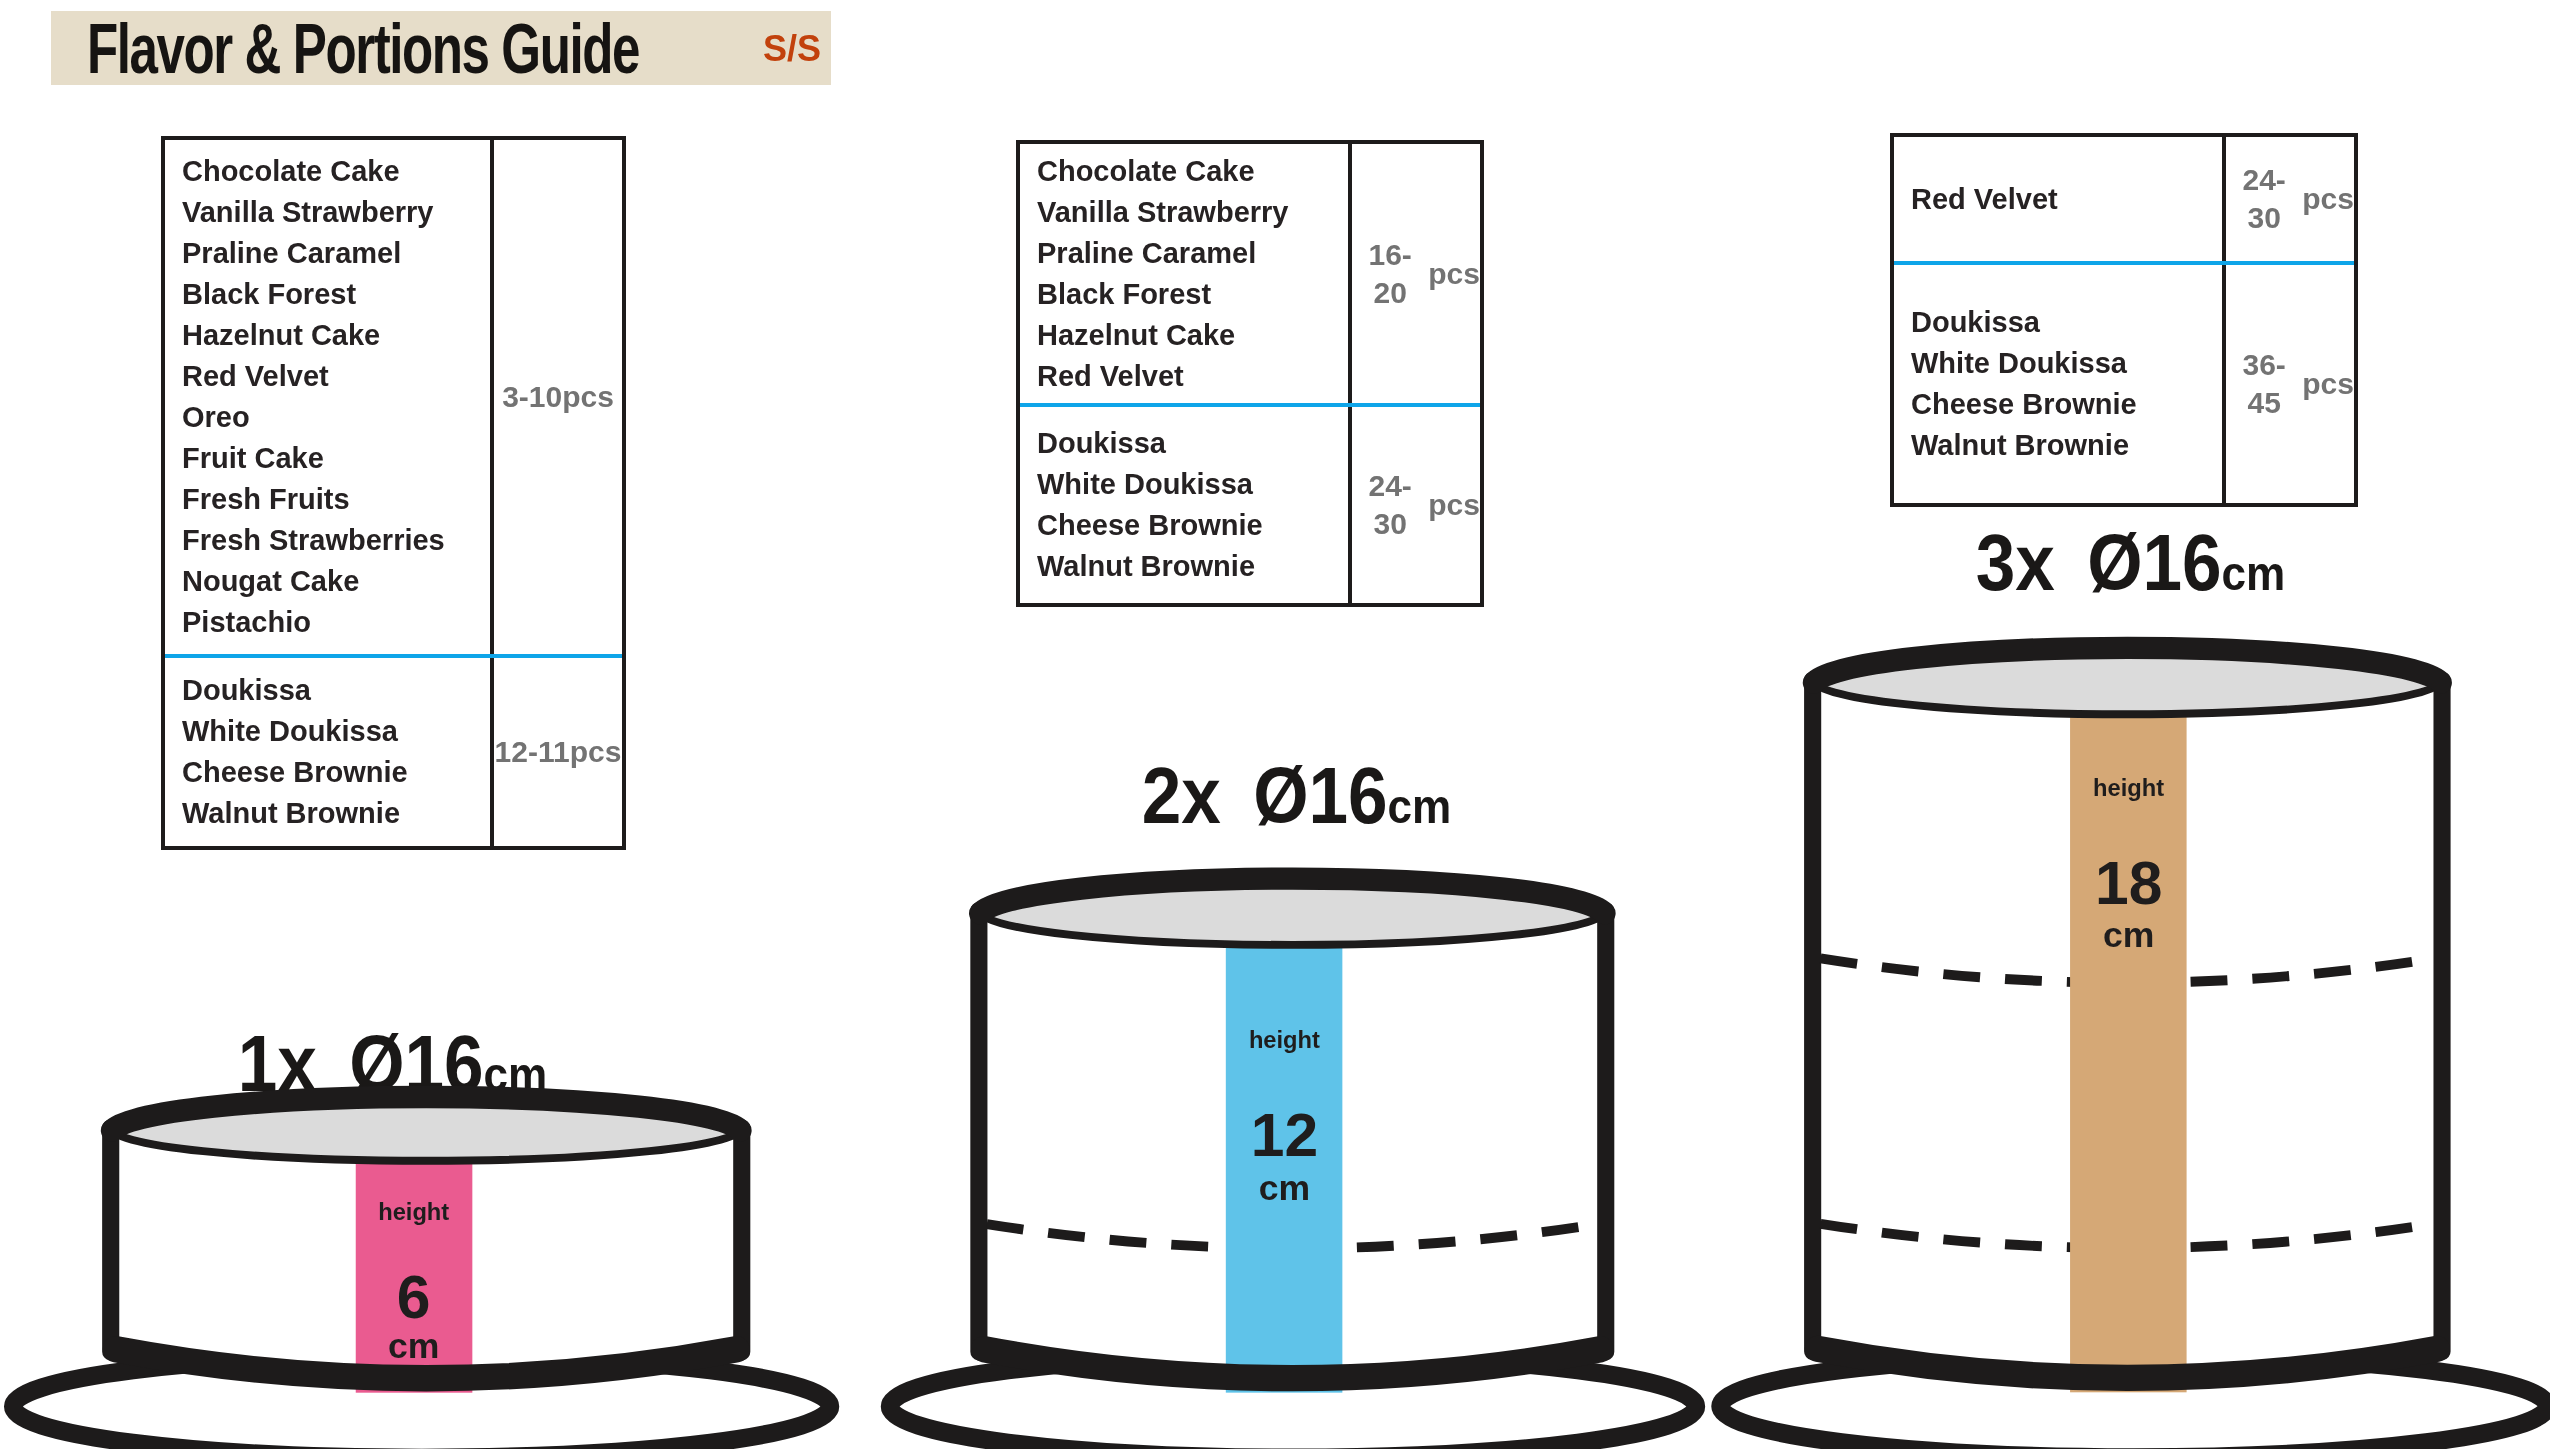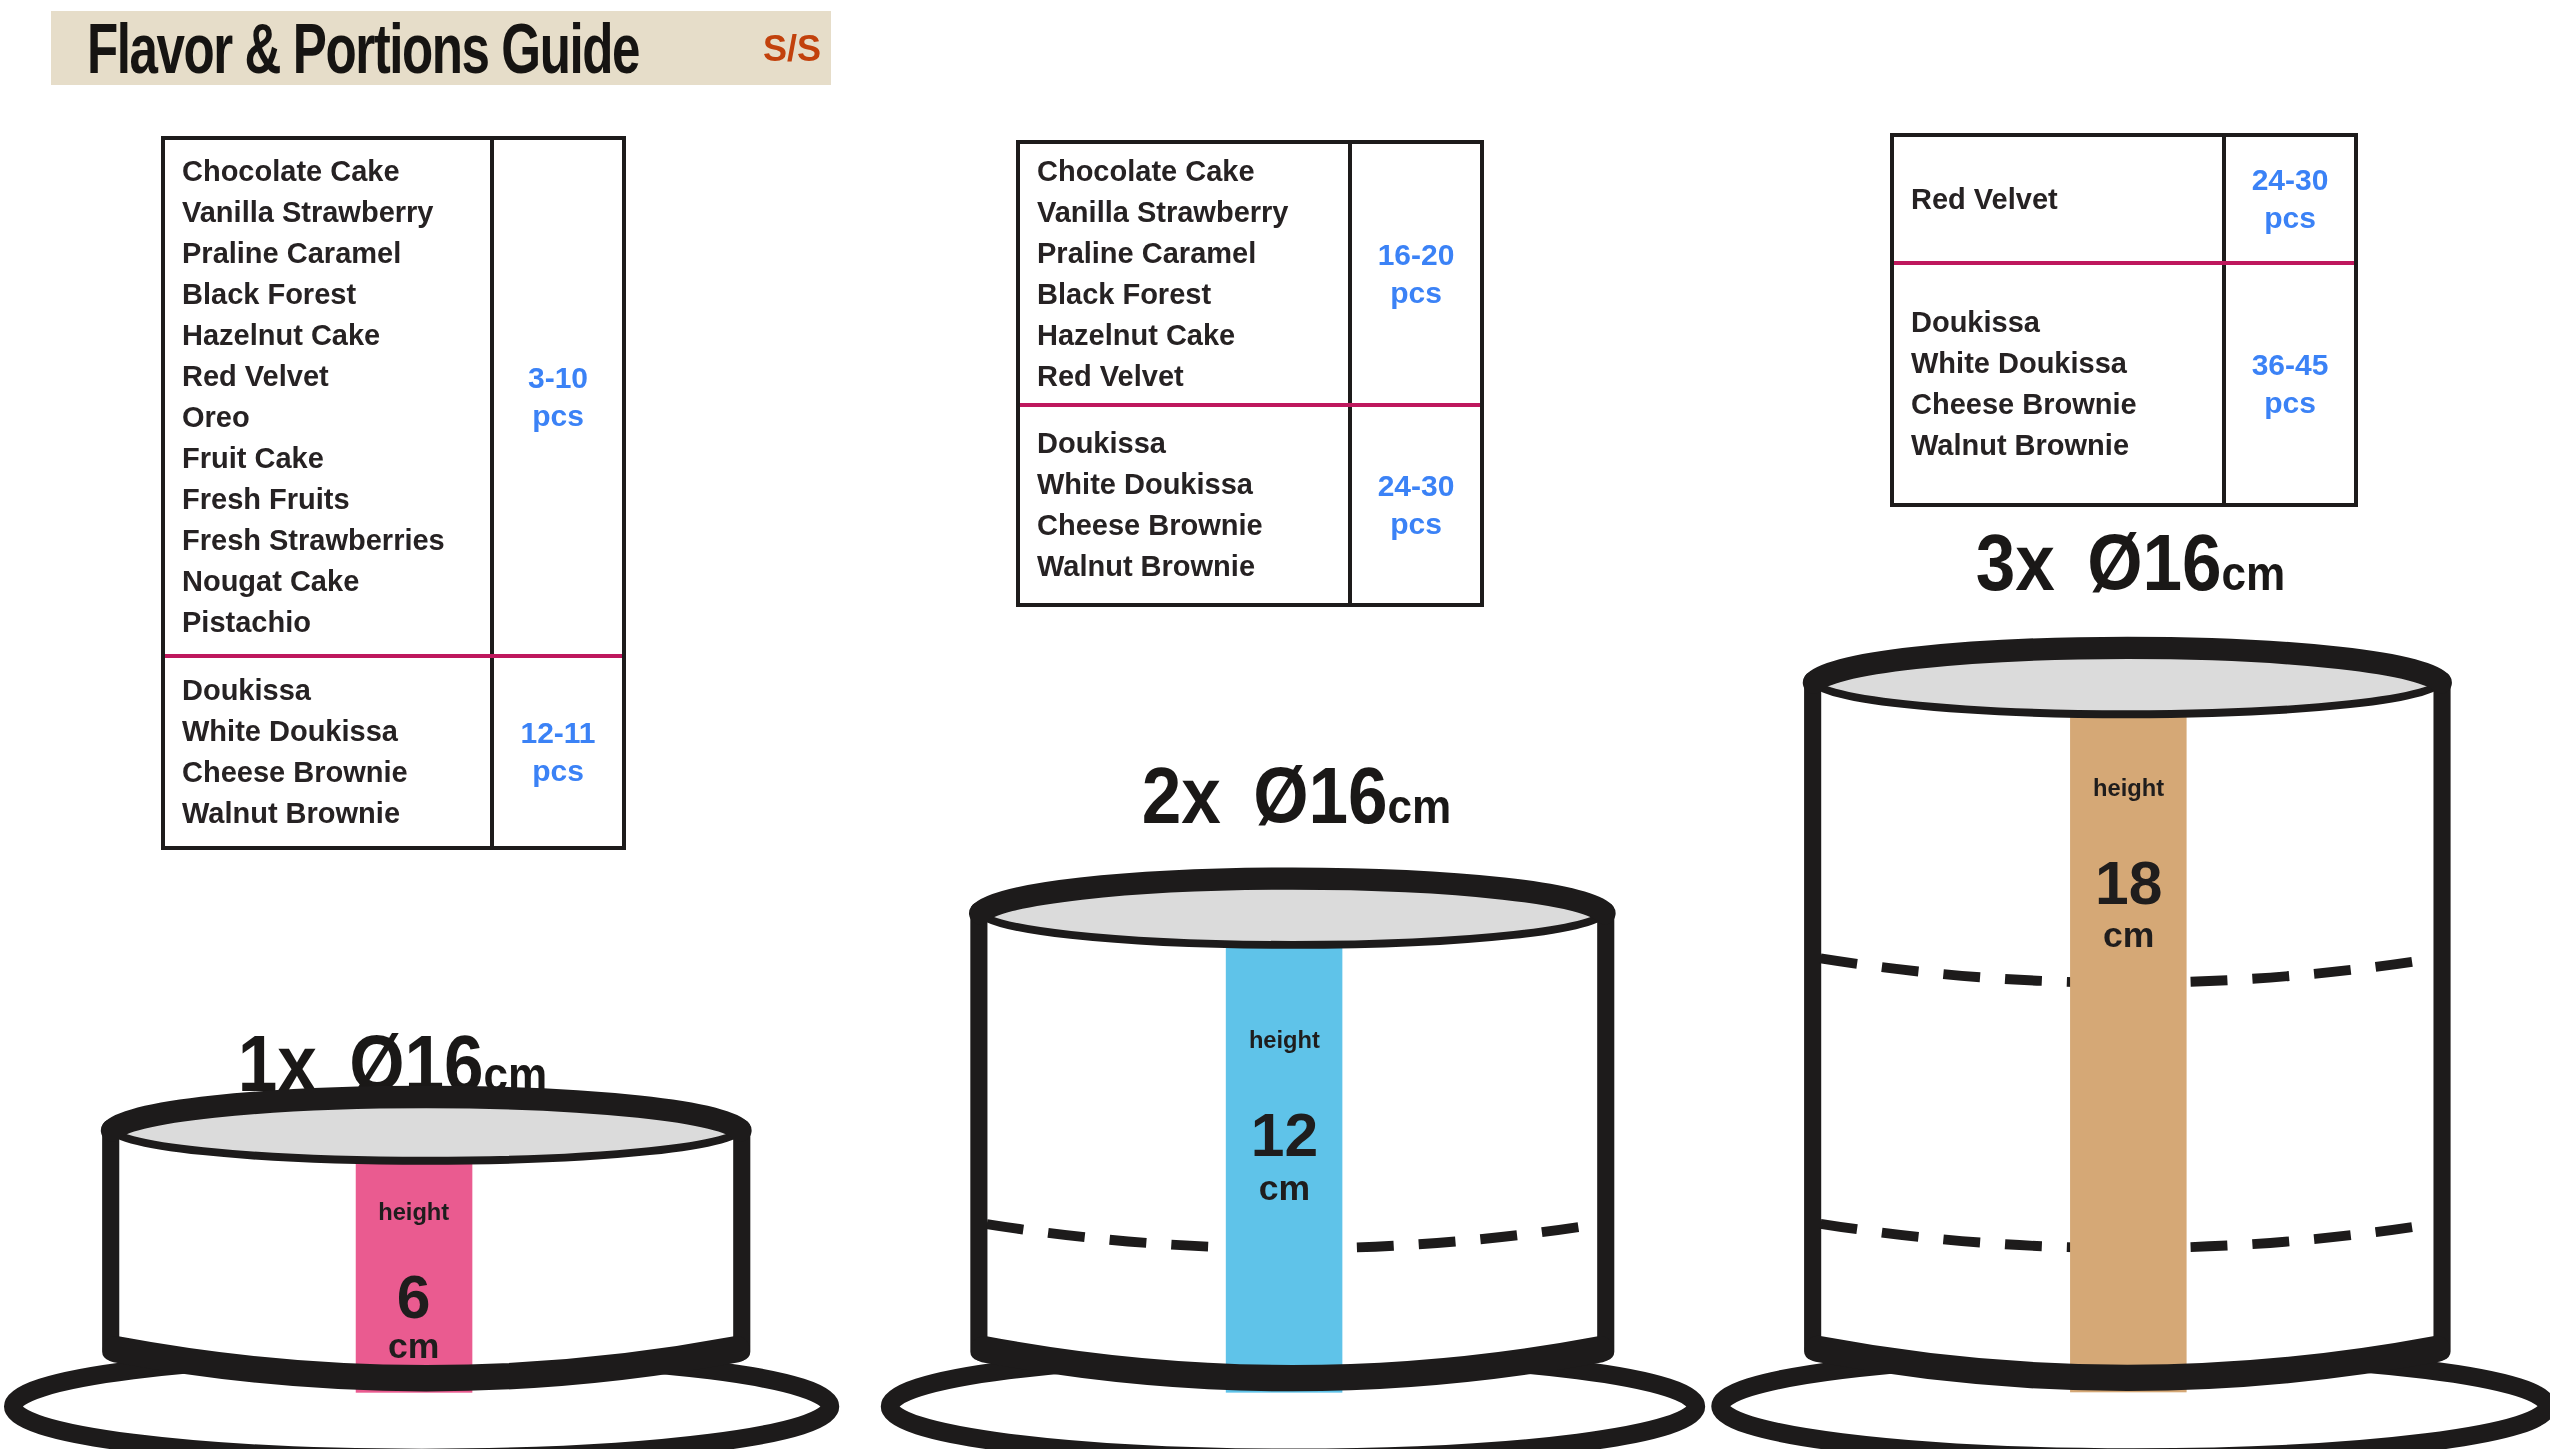--- a/index.html
+++ b/index.html
@@ -24,32 +24,32 @@
   .season{
     position:absolute;left:763px;top:28px;
     font-size:36px;font-weight:bold;color:#c2410c;
   }
   
   .ftable{
     position:absolute;display:flex;flex-direction:column;
     border:4.6px solid #1D1B1B;background:#ffffff;box-sizing:border-box;
   }
   .frow{display:flex;flex:none;box-sizing:border-box;}
-  .frow + .frow{border-top:4px solid #be185d;}
+  .frow + .frow{border-top:4px solid #0ea5e9;}
   .frow.grow{flex:1;}
   .fcell-flavors{
     flex:1;display:flex;align-items:center;
     padding-left:17px;box-sizing:border-box;
     white-space:pre-line;
     font-size:29px;line-height:41px;font-weight:bold;color:#262223;
   }
   .fcell-pcs{
     width:132px;flex:none;border-left:4px solid #1D1B1B;box-sizing:border-box;
-    display:flex;flex-direction:column;justify-content:center;align-items:center;
-    font-size:30px;line-height:38px;font-weight:bold;color:#3b82f6;text-align:center;
+    display:flex;flex-direction:row;justify-content:center;align-items:center;
+    font-size:30px;line-height:38px;font-weight:bold;color:#737373;text-align:center;
   }
   #table-1{left:161px;top:136px;width:465px;height:714px;}
   #table-1 .row1{height:514px;}
   #table-2{left:1016px;top:140px;width:468px;height:467px;}
   #table-2 .row1{height:259px;}
   #table-3{left:1890px;top:133px;width:468px;height:374px;}
   #table-3 .row1{height:124px;}
   
   .cake-label{
     position:absolute;width:527px;height:87px;line-height:87px;

